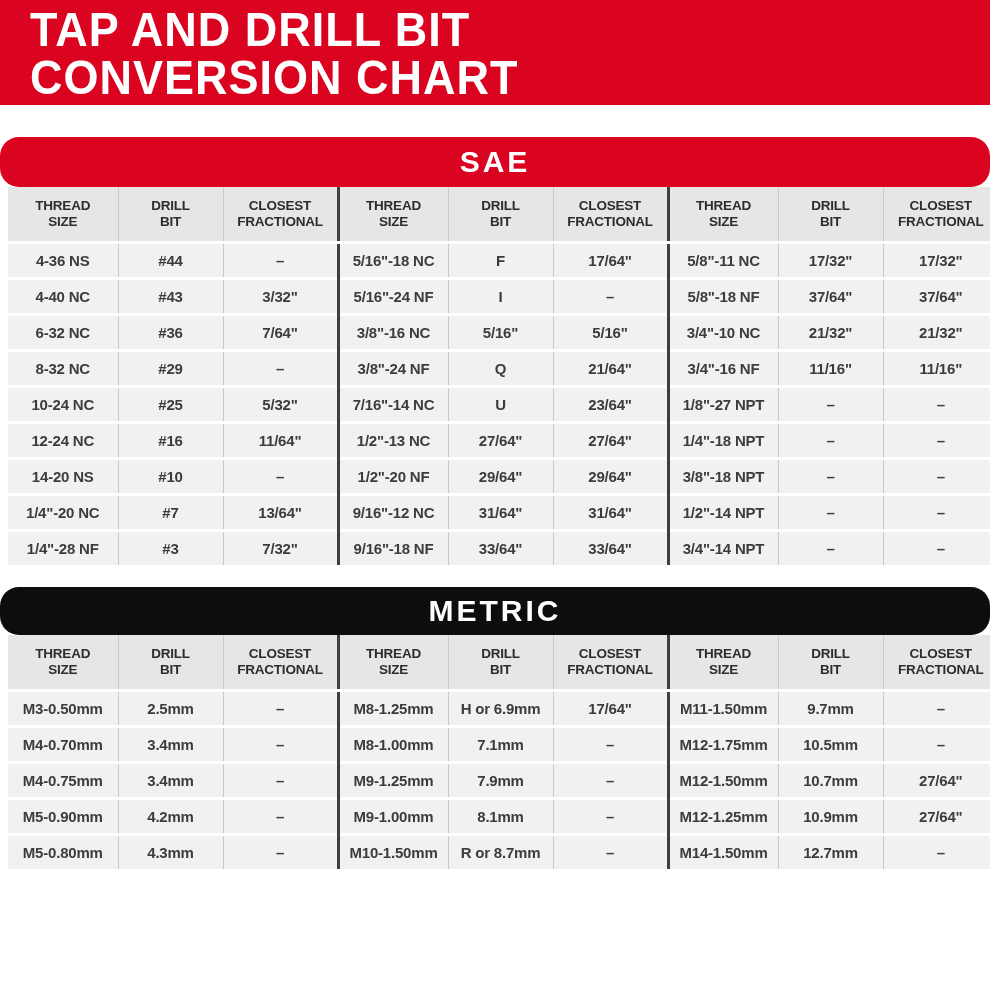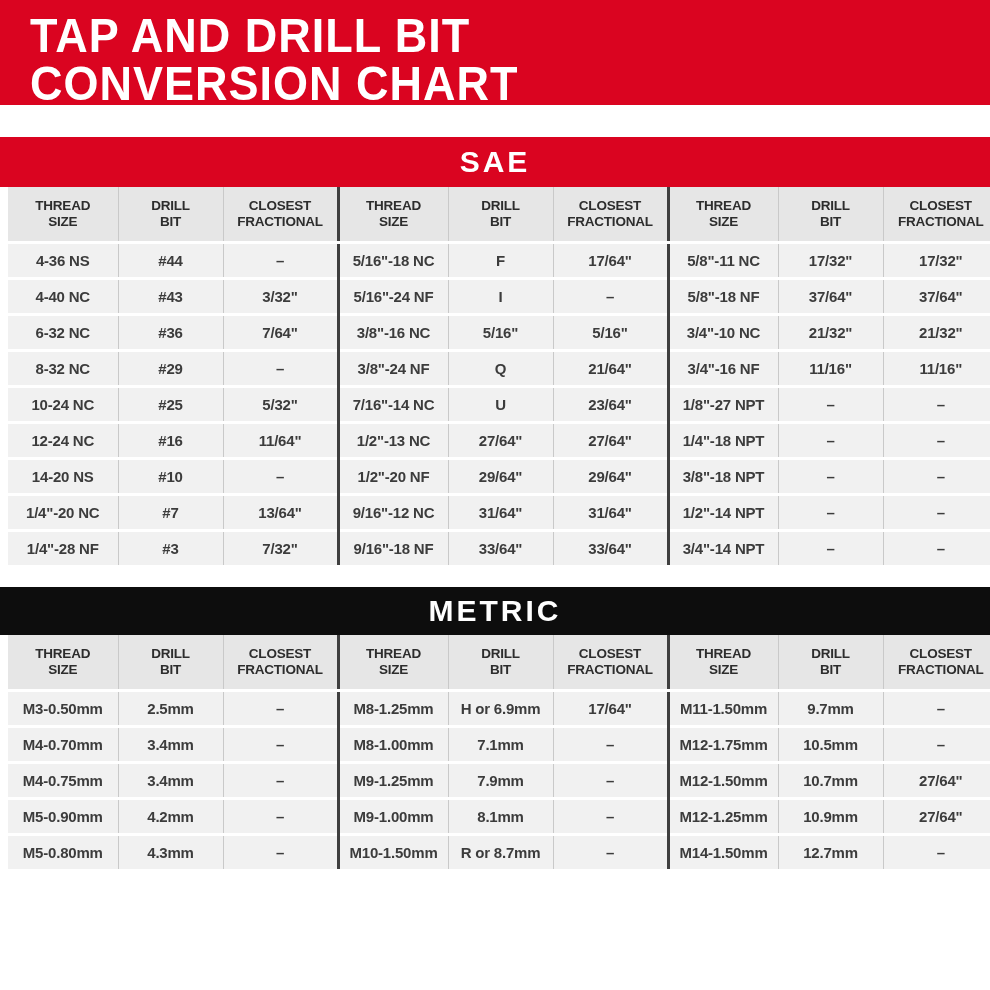--- a/index.html
+++ b/index.html
@@ -8,21 +8,21 @@
     width: 990px;
     height: 990px;
     overflow: hidden;
     background: #ffffff;
     font-family: "Liberation Sans", sans-serif;
   }
   .banner {
     height: 105px;
     background: var(--red, #da0420);
     color: #ffffff;
-    padding: 12px 0 0 30px;
+    padding: 6px 0 0 30px;
     box-sizing: border-box;
   }
   .banner .line {
     font-size: 45px;
     font-weight: 700;
     letter-spacing: 1px;
     line-height: 1.06;
     transform-origin: left center;
     transform: scaleY(1.05);
   }
@@ -30,20 +30,21 @@
   .spacer-2 { height: 22px; }
   .section-bar {
     height: 50px;
     display: flex;
     align-items: center;
     justify-content: center;
     color: #ffffff;
     font-size: 30px;
     font-weight: 700;
     letter-spacing: 3px;
+    border-radius: 19px;
   }
   .section-bar.red { background: var(--red, #da0420); }
   .section-bar.black { background: var(--black, #0d0d0d); height: 48px; }
   table.conv {
     border-collapse: collapse;
     table-layout: fixed;
     width: 990px;
     margin-left: 8px;
   }
   table.conv th {

